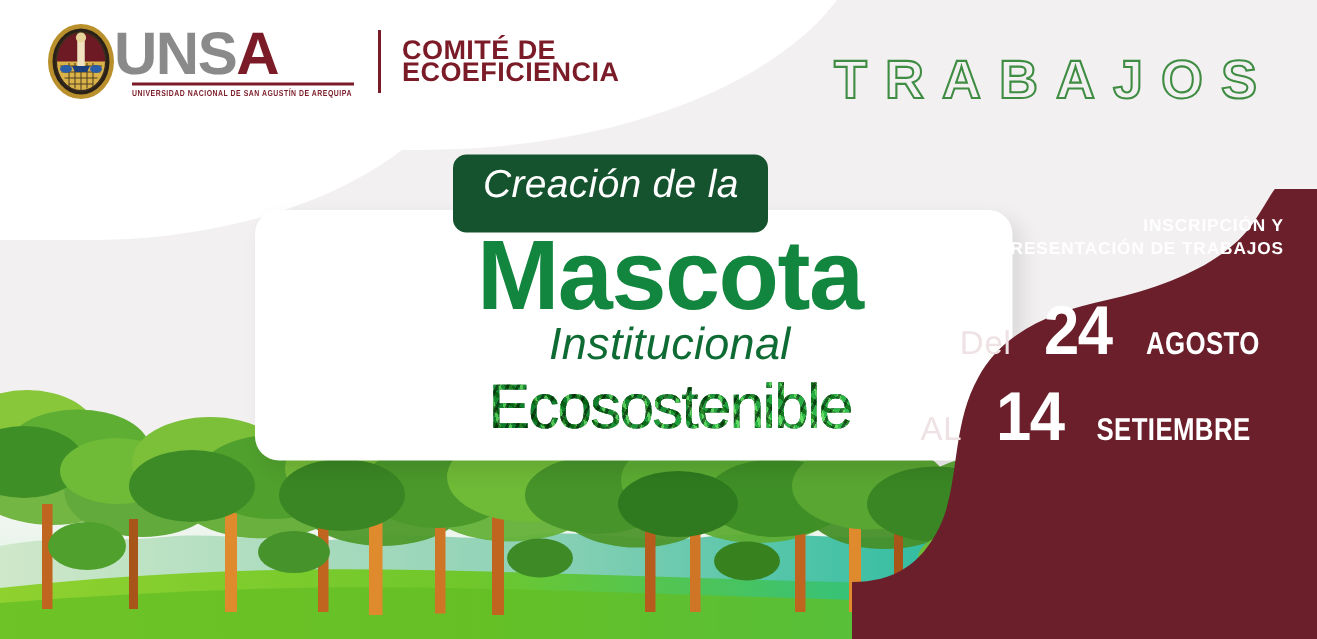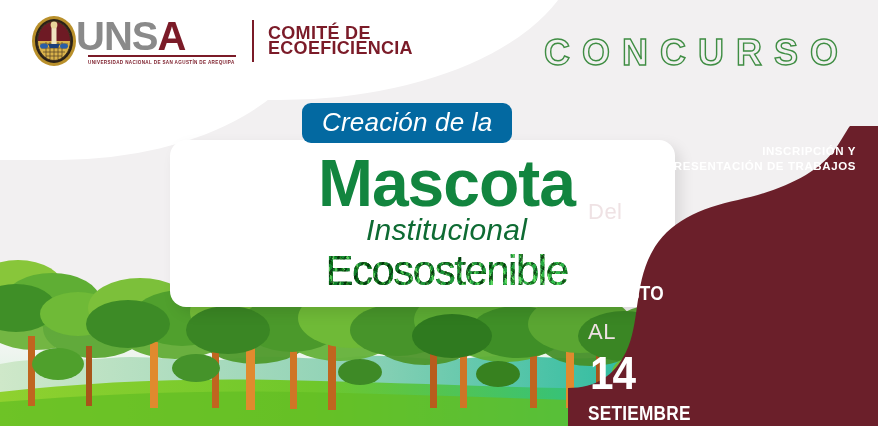--- a/index.html
+++ b/index.html
@@ -80,22 +80,22 @@
   
   .card{
     position:absolute;left:170px;top:140px;width:505px;height:167px;
     background:#ffffff;border-radius:16px;z-index:5;
     box-shadow:6px 6px 14px rgba(0,0,0,0.10);
   }
 
   
   .ribbon{
     position:absolute;left:302px;top:103px;z-index:7;
-    background:#0369a1;border-radius:9px;
-    padding:4px 20px 6px 20px;
+    background:#14532d;border-radius:9px;
+    padding:4px 20px 18px 20px;
   }
   .ribbon-text{
     font-family:"Liberation Sans", sans-serif;
     font-style:italic;font-weight:400;font-size:26px;line-height:30px;
     color:#ffffff;white-space:nowrap;letter-spacing:0.2px;
   }
 
   
   .titlewrap{position:absolute;left:170px;top:140px;width:505px;height:167px;z-index:8;padding-left:48px;}
   .t-mascota{
@@ -129,22 +129,22 @@
   .date-content{
     position:absolute;right:22px;top:18px;width:268px;
     text-align:right;color:#ffffff;z-index:10;
   }
   .insc{
     font-size:11.5px;font-weight:700;line-height:14.5px;letter-spacing:0.6px;
     margin-bottom:26px;
     text-align:right;
   }
   .dateline{
-    display:flex;align-items:baseline;justify-content:space-between;
-    gap:7px;margin-bottom:14px;flex-direction:column;
+    display:flex;align-items:baseline;justify-content:flex-end;
+    gap:20px;margin-bottom:14px;
   }
   .d-pre{font-size:22px;font-weight:400;color:#efe2e4;letter-spacing:0.5px;}
   .d-num{
     font-size:46px;font-weight:700;line-height:42px;letter-spacing:-1px;
     transform:scaleX(0.92);transform-origin:center bottom;
   }
   .d-mon{
     font-size:21px;font-weight:700;letter-spacing:0.3px;
     transform:scaleX(0.82);transform-origin:left bottom;
   }
@@ -280,21 +280,21 @@
       <div class="unsa-rule"></div>
       <div class="unsa-tagline">UNIVERSIDAD NACIONAL DE SAN AGUSTÍN DE AREQUIPA</div>
     </div>
     <div class="hdr-divider"></div>
     <div class="hdr-committee">
       <div>COMITÉ DE</div>
       <div>ECOEFICIENCIA</div>
     </div>
   </div>
 
-  <div class="concurso">CONCURSO</div>
+  <div class="concurso">TRABAJOS</div>
 
   <div class="card"></div>
 
   <div class="titlewrap">
     <div class="t-mascota">Mascota</div>
     <div class="t-institucional">Institucional</div>
     <div class="t-eco">Ecosostenible</div>
   </div>
 
   <div class="ribbon">

